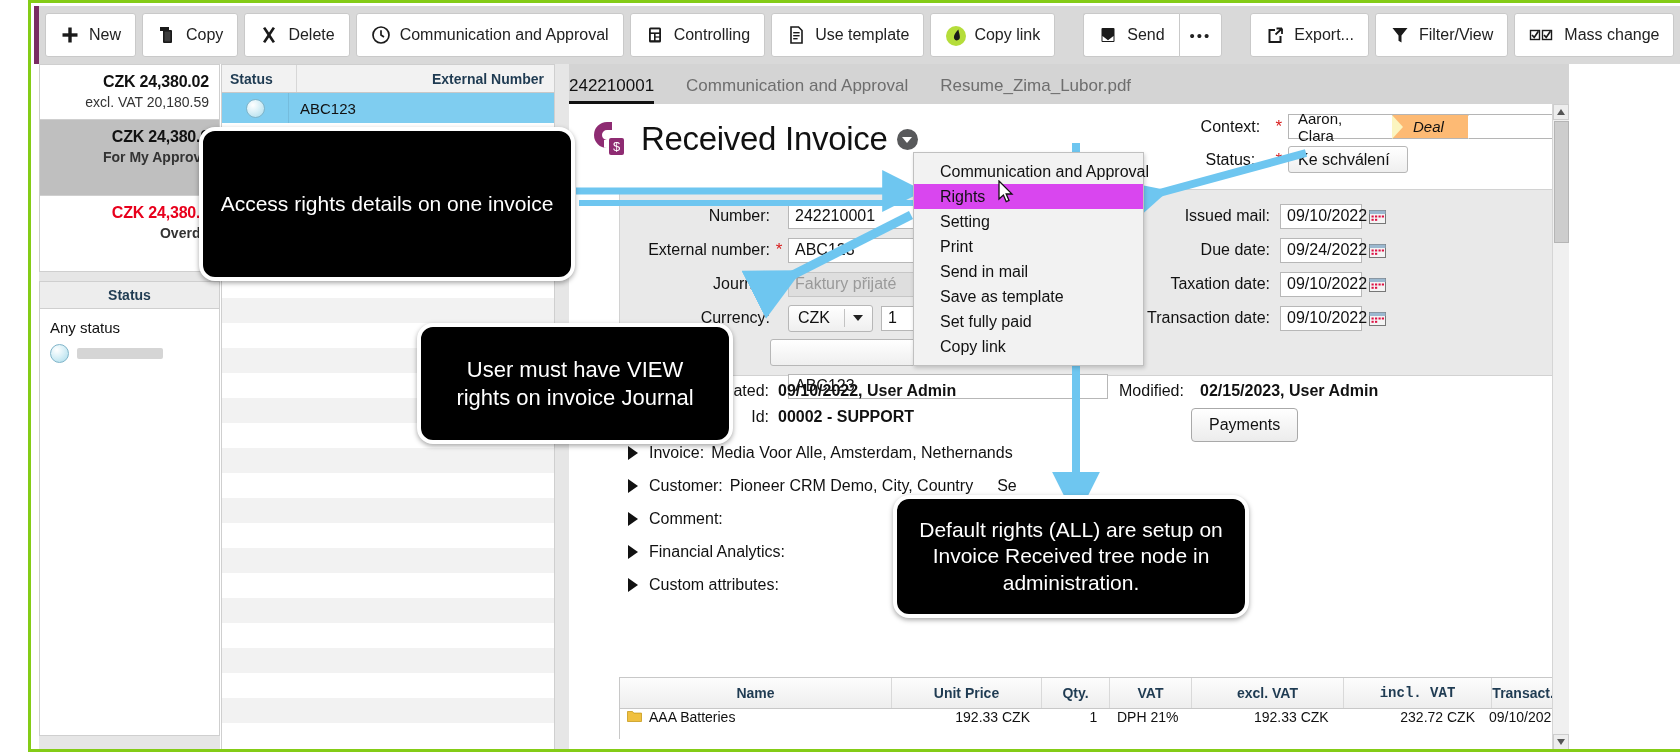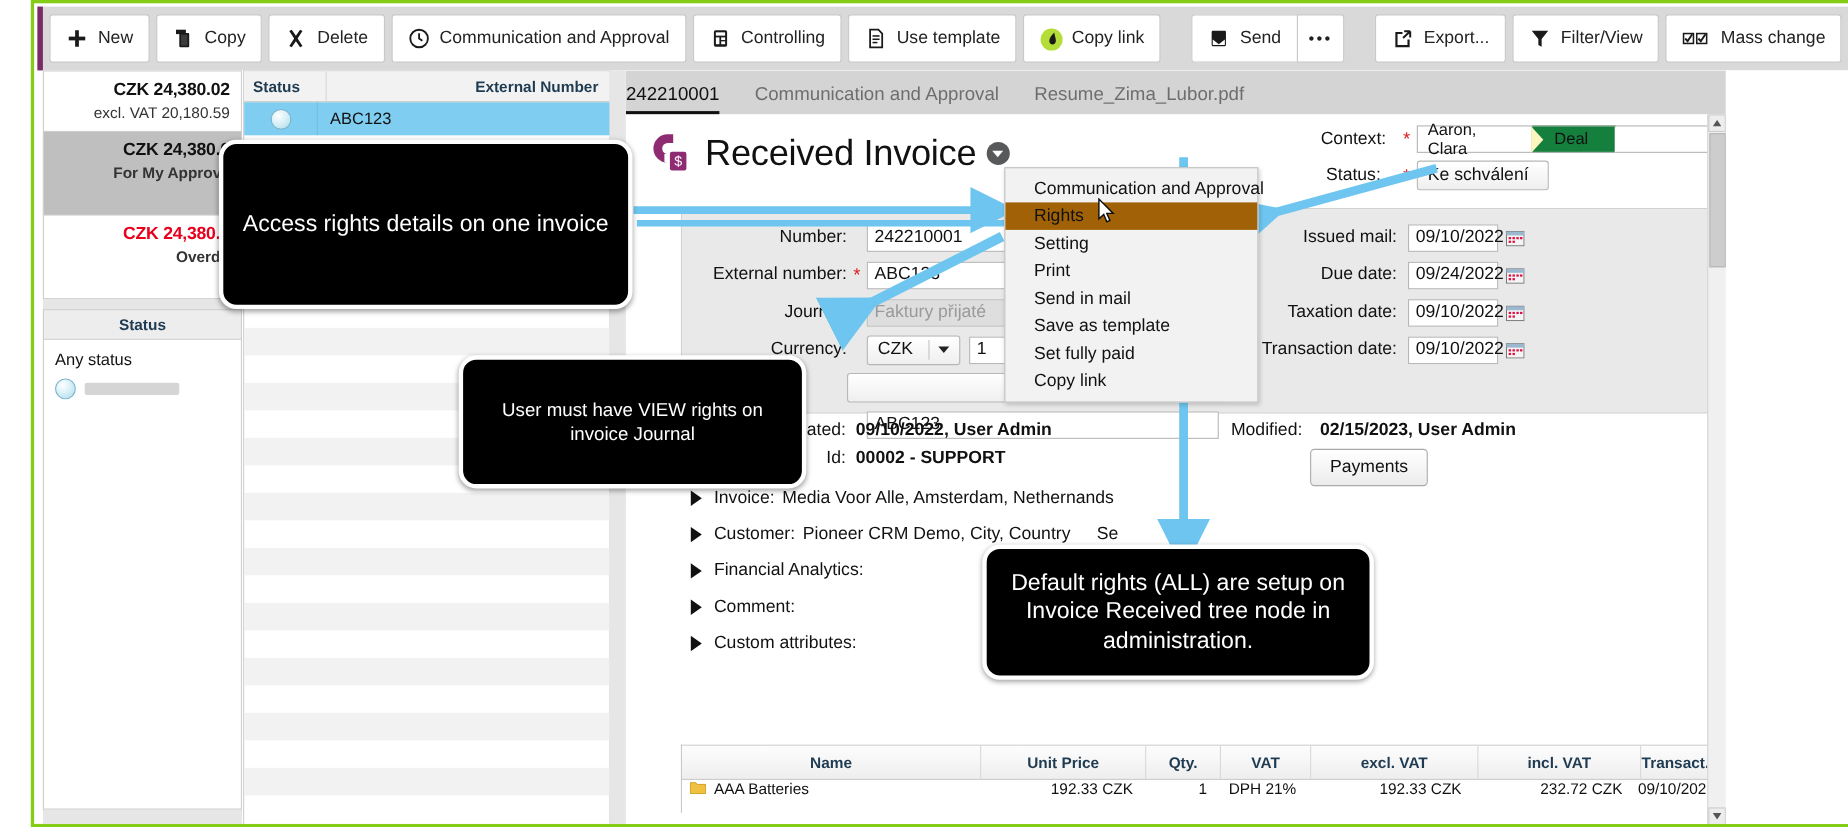--- a/index.html
+++ b/index.html
@@ -72,21 +72,21 @@
   .ptitle{font-size:33px;color:#111;font-weight:normal;letter-spacing:-.3px;}
   .caret{width:21px;height:21px;border-radius:50%;background:#58595b;display:inline-flex;align-items:center;justify-content:center;margin-left:9px;}
   .caret:before{content:"";border-left:5px solid transparent;border-right:5px solid transparent;border-top:6px solid #fff;display:block;margin-top:1px;}
 
   .ctxwrap{position:absolute;right:8px;top:10px;text-align:left;}
   .ctxrow{display:flex;align-items:center;margin-bottom:7px;}
   .ctxlbl{font-size:16px;color:#111;width:78px;text-align:center;}
   .req{color:#d81c1c;font-size:17px;margin:0 6px 0 6px;}
   .chev{height:25px;display:flex;align-items:center;font-size:15px;color:#111;padding:0 10px 0 9px;
         border:1px solid #b5b5b5;background:#fff;box-sizing:border-box;}
-  .chevy{background:#15803d;}
+  .chevy{background:#fdba74;font-style:italic;}
   .chevE{background:#fff;}
 
   .formpanel{position:absolute;left:50px;top:85px;width:935px;height:185px;background:#e9e9e9;border:1px solid #d2d2d2;border-radius:3px;}
   .fgrid{display:flex;}
   .fcol{padding:12px 0 0 0;}
   .frow{display:flex;align-items:center;height:28px;margin-bottom:6px;}
   .flbl{font-size:16px;color:#111;text-align:right;}
   .finp{height:25px;border:1px solid #b7b7b7;background:#fff;font-size:16px;color:#111;
         display:flex;align-items:center;padding:0 6px;box-sizing:border-box;}
   .finp.dis{background:#dedede;border-color:#c6c6c6;color:#9a9a9a;}
@@ -127,21 +127,21 @@
 
   
   .callout{position:absolute;background:#000;border:4px solid #fff;border-radius:16px;color:#fff;
            display:flex;align-items:center;justify-content:center;text-align:center;
            font-family:"Liberation Sans",sans-serif;box-shadow:0 2px 5px rgba(0,0,0,.35);z-index:40;}
   .callout span{display:block;padding:0 16px;line-height:1.25;}
 
   .arrowsvg{position:absolute;left:0;top:0;width:1680px;height:752px;pointer-events:none;z-index:35;}
   .menu{position:absolute;background:#f2f2f2;border:1px solid #c0c0c0;z-index:38;box-shadow:1px 2px 4px rgba(0,0,0,.18);}
   .mi{height:25px;display:flex;align-items:center;padding:0 16px 0 26px;font-size:16px;color:#111;white-space:nowrap;}
-  .mi.hl{background:#a16207;}
+  .mi.hl{background:#d946ef;}
   .cursor{position:absolute;z-index:45;}
 </style>
 </head>
 <body>
 
 <div id="app">
 
   <div class="toolbar">
     <div class="tbtn">
       <span class="ico">
@@ -502,40 +502,40 @@
           <span class="svalue">Media Voor Alle, Amsterdam, Nethernands</span>
         </div>
         <div class="srow">
           <span class="tri"></span>
           <span>Customer:</span>
           <span class="svalue">Pioneer CRM Demo, City, Country</span>
           <span class="svalue" style="margin-left:24px;">Se</span>
         </div>
         <div class="srow">
           <span class="tri"></span>
-          <span>Financial Analytics:</span>
+          <span>Comment:</span>
         </div>
         <div class="srow">
           <span class="tri"></span>
-          <span>Comment:</span>
+          <span>Financial Analytics:</span>
         </div>
         <div class="srow">
           <span class="tri"></span>
           <span>Custom attributes:</span>
         </div>
       </div>
 
       <div class="gridtbl">
         <div class="ghdr">
           <div class="gh" style="width:272px;">Name</div>
           <div class="gh" style="width:150px;">Unit Price</div>
           <div class="gh" style="width:68px;">Qty.</div>
           <div class="gh" style="width:82px;">VAT</div>
           <div class="gh" style="width:152px;">excl. VAT</div>
-          <div class="gh" style="width:148px;">incl. VAT</div>
+          <div class="gh" style="width:148px;font-family:Liberation Mono, monospace;">incl. VAT</div>
           <div class="gh" style="width:70px;border-right:none;">Transact...</div>
         </div>
         <div class="gr">
           <div class="gc" style="width:272px;">
             <span class="folder"><svg width="15" height="12" viewBox="0 0 15 12">
                   <path d="M0.5 1.5 h5 l1.3 1.6 h7.7 v8.4 h-14 Z" fill="#f0c040" stroke="#c79a1c" stroke-width=".8"></path>
                 </svg></span>
             <span>AAA Batteries</span>
           </div>
           <div class="gc r" style="width:150px;">192.33 CZK</div>
@@ -597,21 +597,21 @@
   <div class="cursor" style="left:967px;top:177px;">
     <svg width="17" height="24" viewBox="0 0 17 24">
         <path d="M1,1 L1,19 L5.4,15 L8.2,21.6 L11,20.4 L8.2,14 L14,14 Z" fill="#fff" stroke="#111" stroke-width="1.3"></path>
       </svg>
   </div>
 
   <div class="callout" style="left:168px;top:124px;width:368px;height:146px;font-size:21px;">
     <span>Access rights details on one invoice</span>
   </div>
 
-  <div class="callout" style="left:386px;top:320px;width:308px;height:113px;font-size:17px;">
+  <div class="callout" style="left:386px;top:320px;width:308px;height:113px;font-size:22px;">
     <span>User must have VIEW rights on invoice Journal</span>
   </div>
 
 
   <div class="callout" style="left:862px;top:492px;width:348px;height:115px;font-size:21px;">
     <span>Default rights (ALL) are setup on Invoice Received tree node in administration.</span>
   </div>
 
 </div>
 

